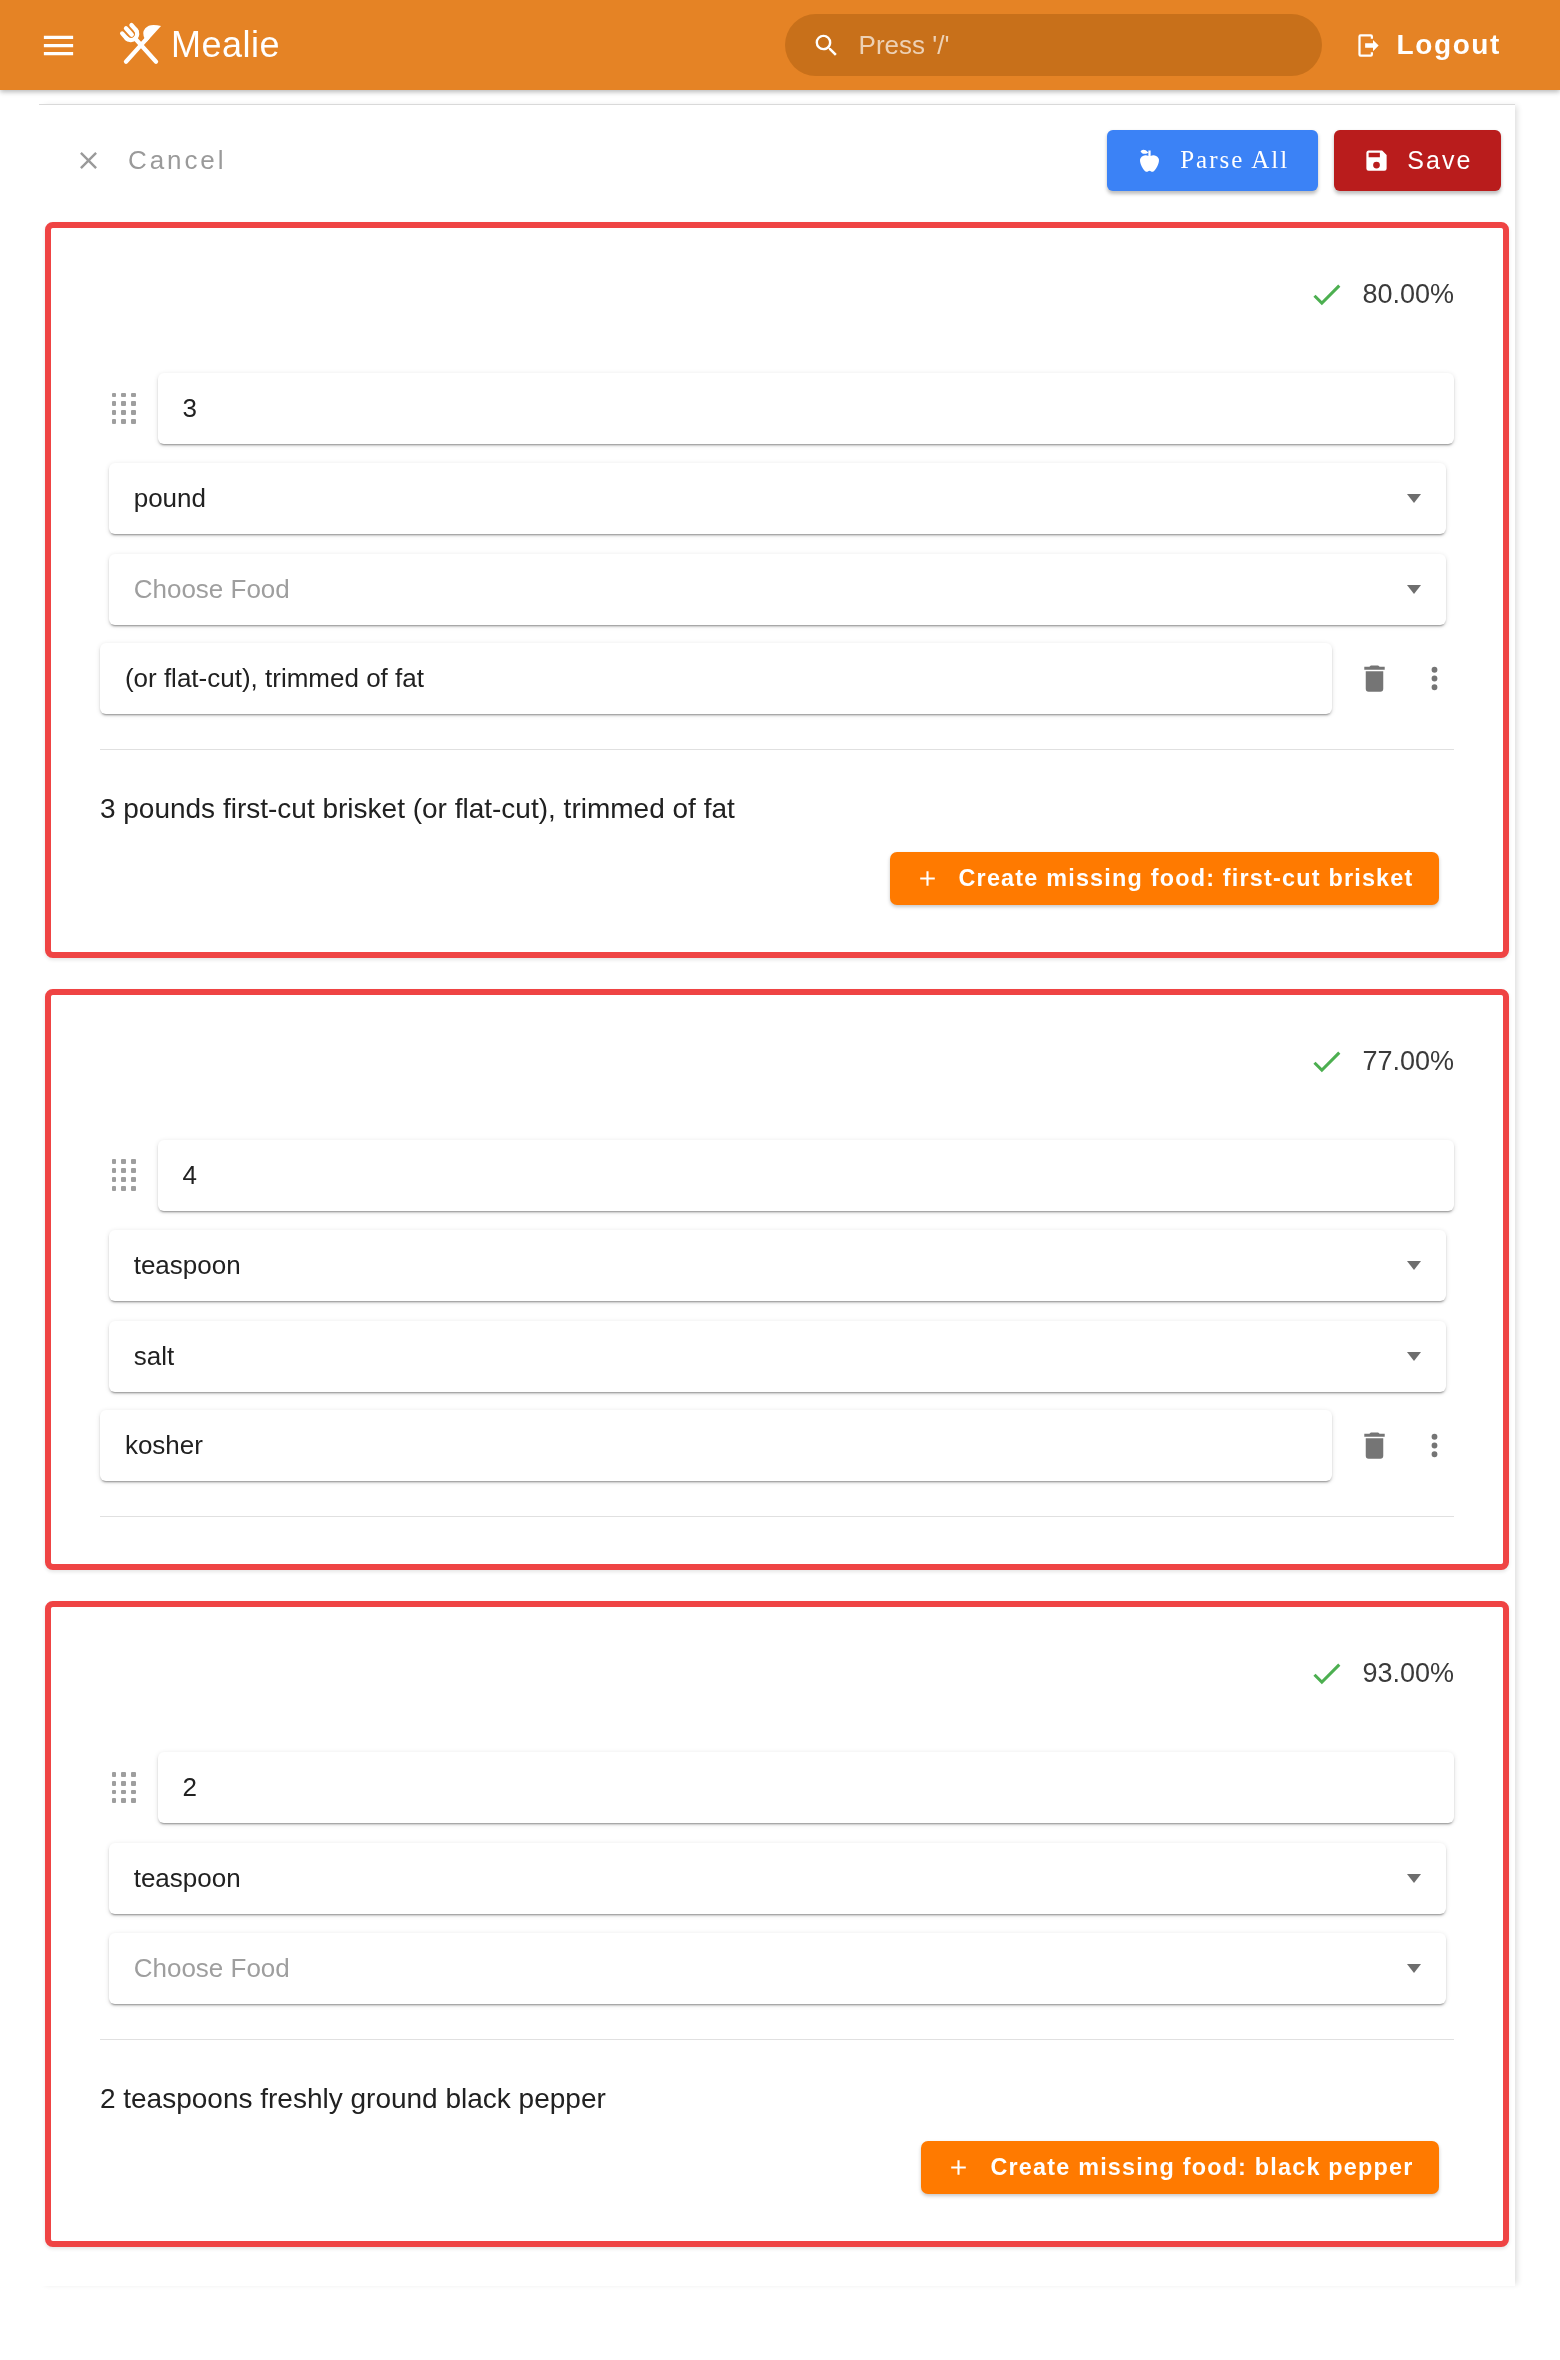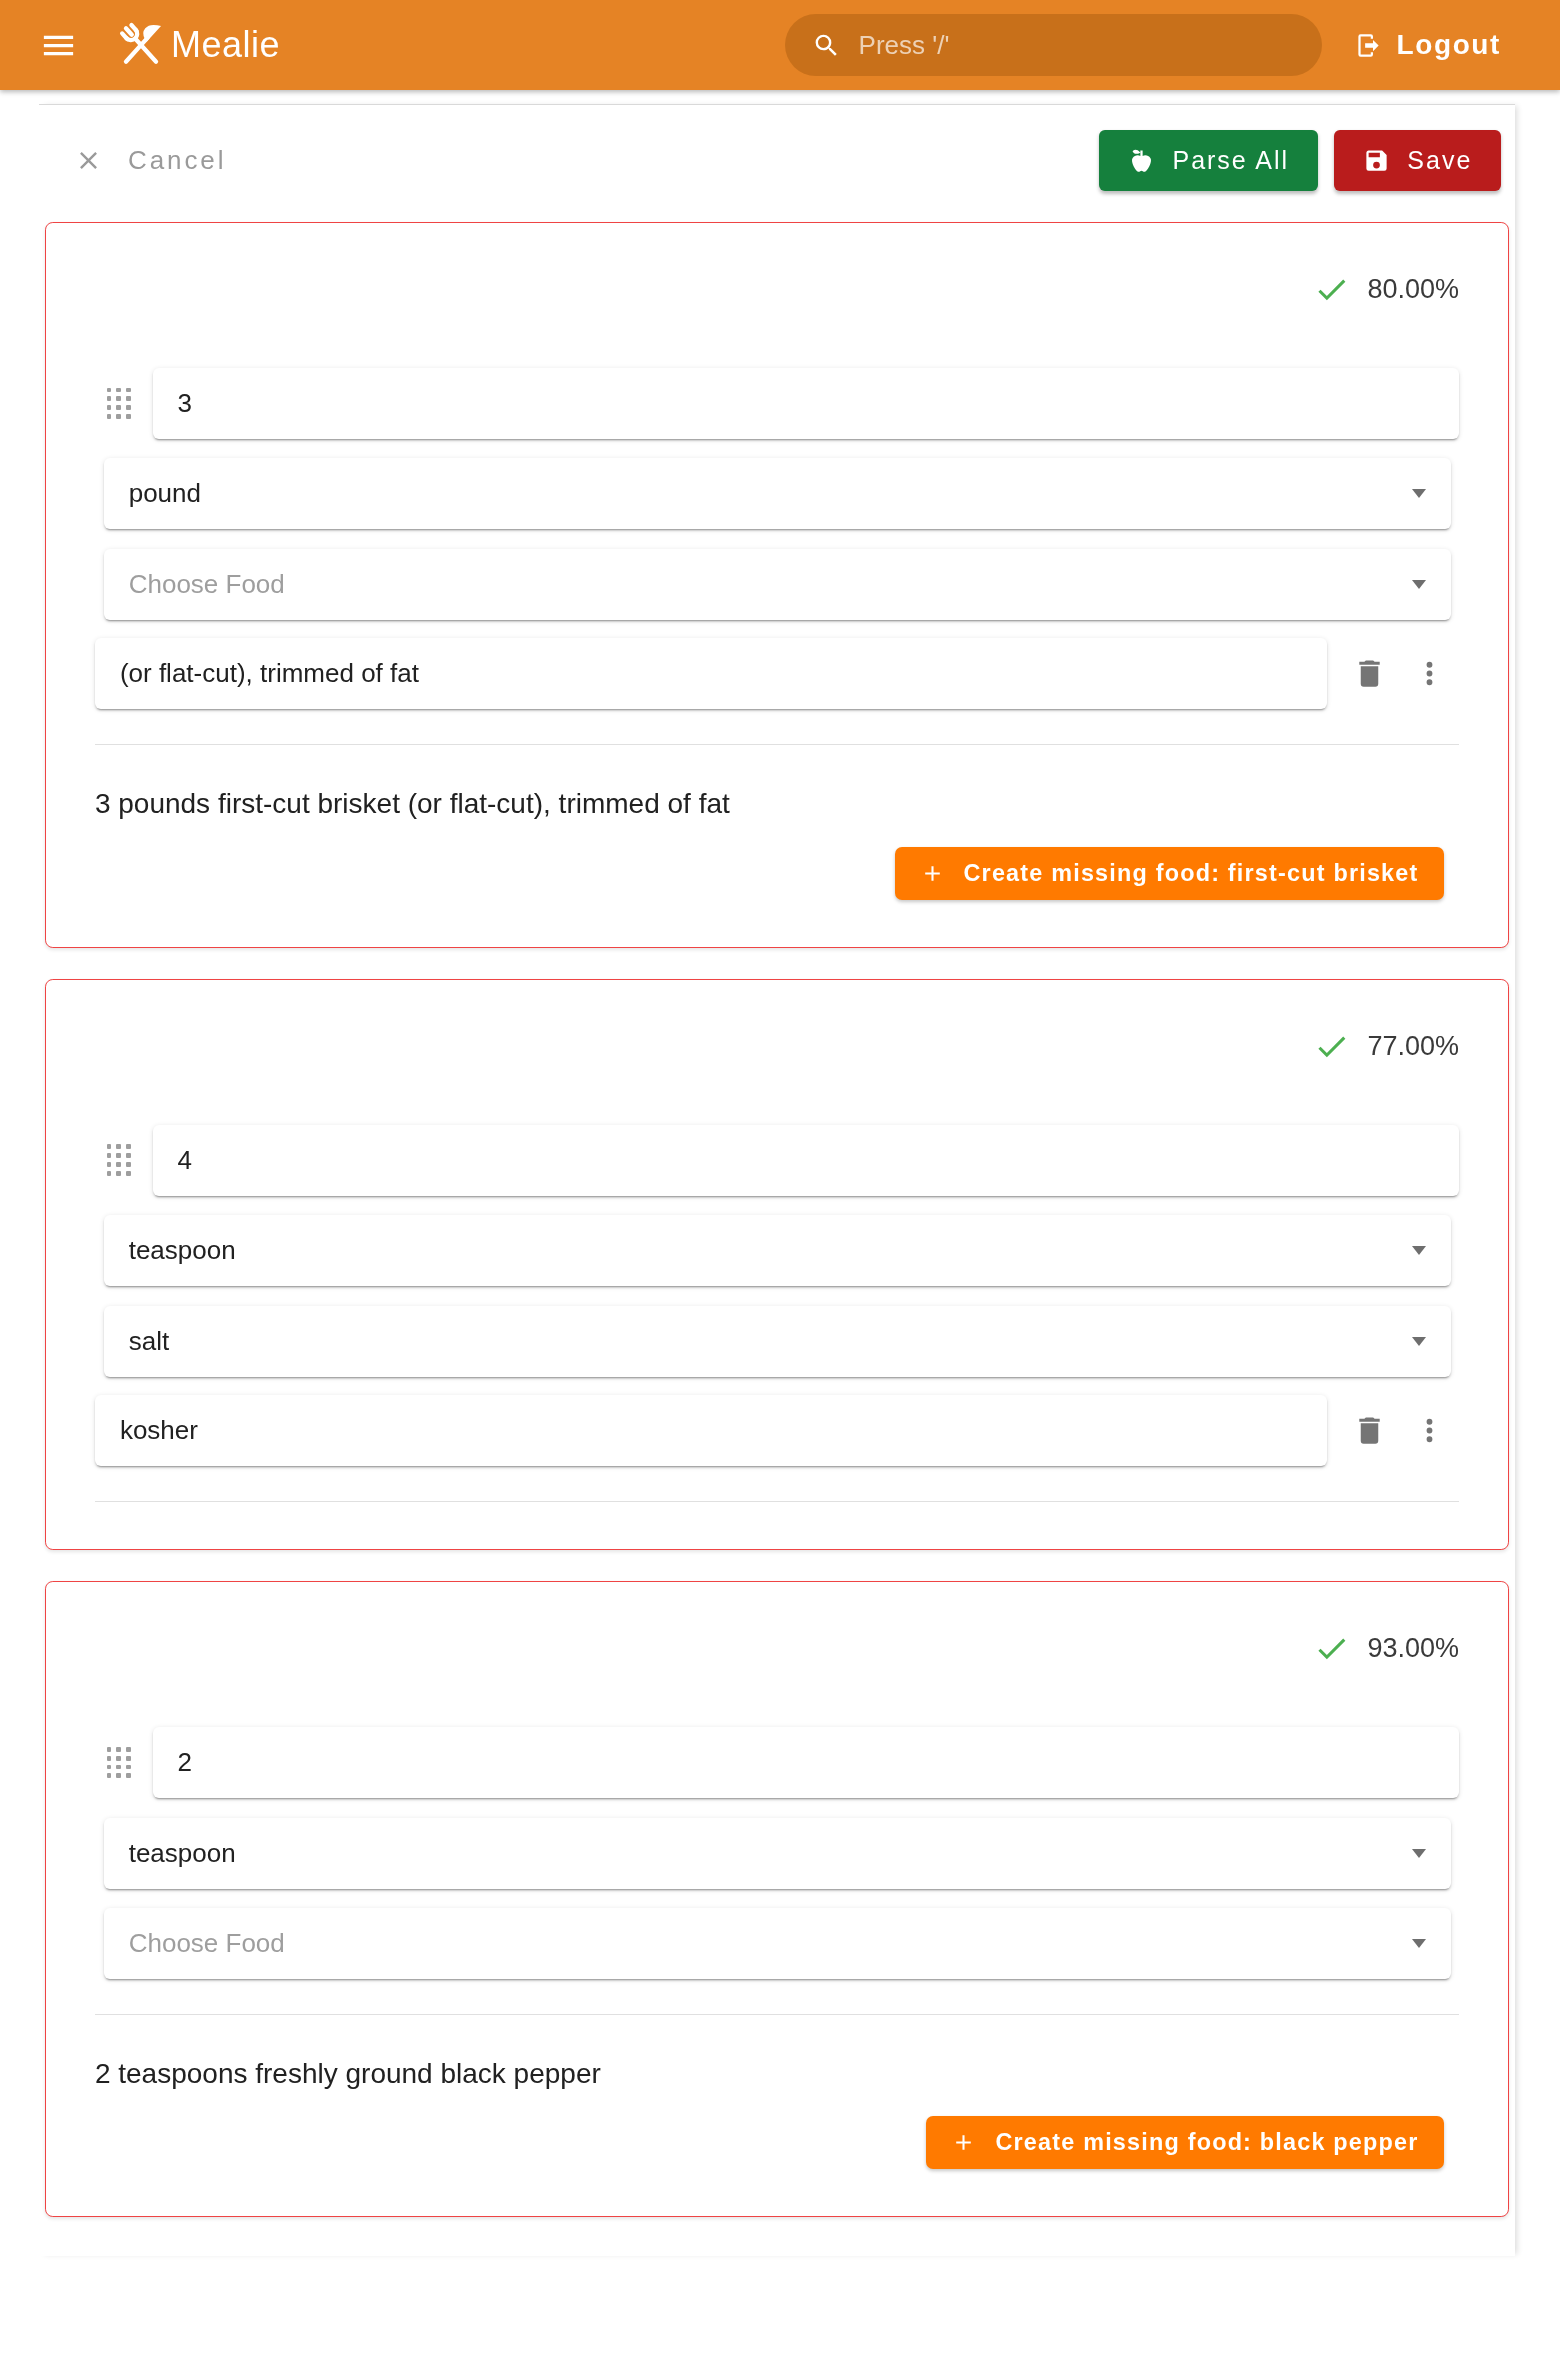--- a/index.html
+++ b/index.html
@@ -32,25 +32,25 @@
 
   .toolbar { display:flex; align-items:center; padding:25px 13.7px 0 35px; }
   .cancel-btn { background:none; border:none; display:flex; align-items:center; gap:25px; cursor:pointer; }
   .cancel-btn svg { width:29px; height:29px; fill:#9a9a9a; }
   .cancel-label { color:#9a9a9a; font-size:26px; font-weight:500; letter-spacing:2.9px; }
   .toolbar .spacer { flex:1; }
   .btn { height:61px; border:none; border-radius:5.9px; display:flex; align-items:center; gap:17.6px;
          padding:0 29px; color:#ffffff; font-size:25px; font-weight:500; letter-spacing:2px;
          cursor:pointer; box-shadow:0 2.9px 3.9px rgba(0,0,0,0.26); font-family:inherit; }
   .btn svg { width:27px; height:27px; fill:#ffffff; }
-  .btn-parse { background:#15803d; margin-right:15.6px; }
+  .btn-parse { background:#3b82f6; margin-right:15.6px;font-family:Liberation Serif, serif; }
   .btn-save  { background:#b91c1c; }
 
   
-  .ing-card { margin:31px 5.9px 0 5.9px; background:#ffffff; border:1px solid #ef4444; border-radius:7.8px;
+  .ing-card { margin:31px 5.9px 0 5.9px; background:#ffffff; border:6px solid #ef4444; border-radius:7.8px;
               box-shadow:0 2px 3.9px rgba(0,0,0,0.10); padding:0 49px 47px 49px; }
   .conf-row { display:flex; justify-content:flex-end; align-items:center; gap:17.6px; padding-top:47px; height:86px; }
   .conf-row svg { width:37px; height:37px; fill:#4CAF50; }
   .conf-text { font-size:27px; color:#3a3a3a; }
 
   .solo { background:#ffffff; border:none; border-radius:5.9px; height:71px; width:100%;
           box-shadow:0 2.9px 1px -2px rgba(0,0,0,0.2), 0 2px 2px 0 rgba(0,0,0,0.14), 0 1px 4.9px 0 rgba(0,0,0,0.12);
           display:flex; align-items:center; padding:0 25px; font-size:26px; color:#212121;
           font-family:inherit; }
   input.solo { outline:none; }

